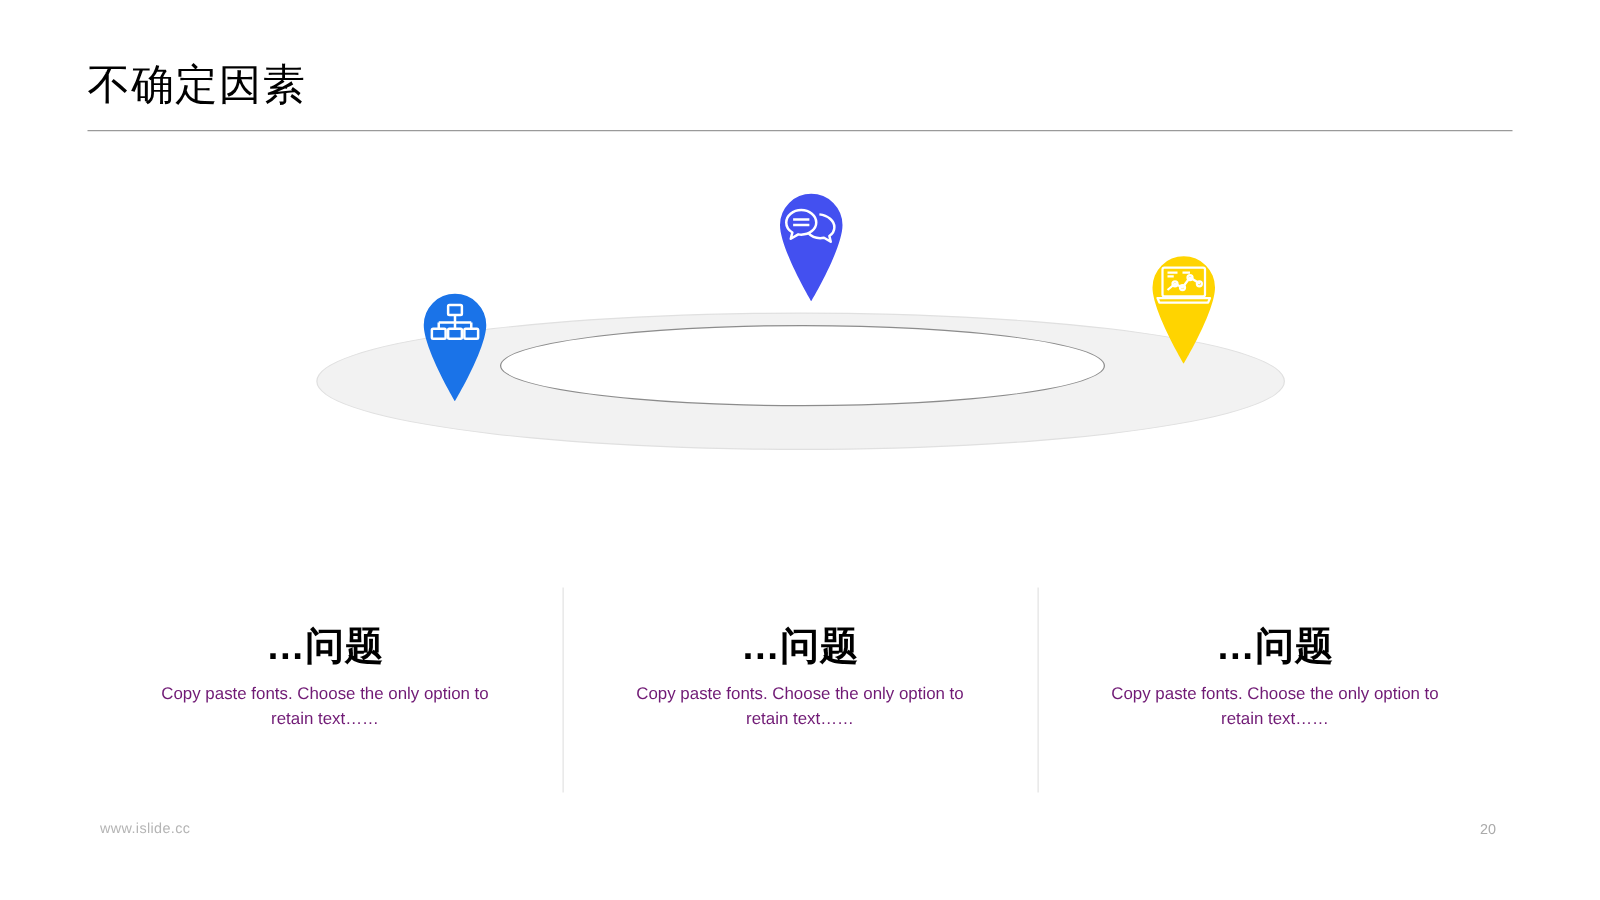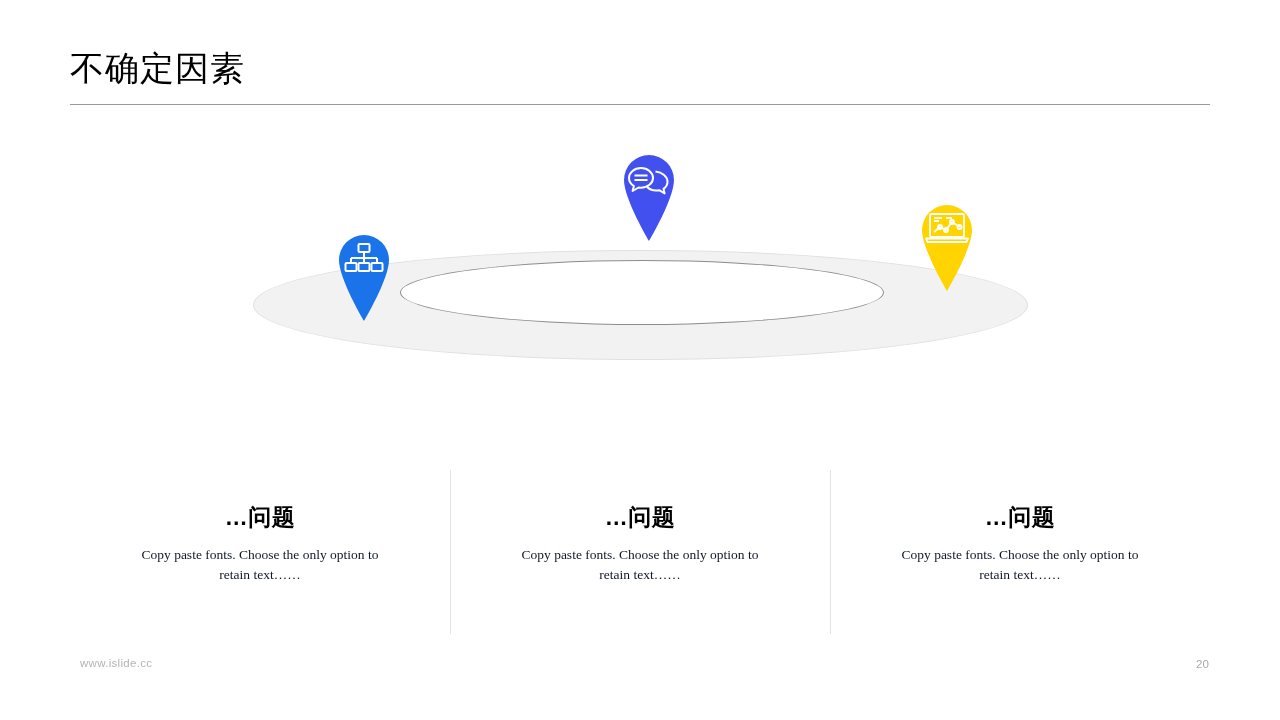--- a/index.html
+++ b/index.html
@@ -100,53 +100,51 @@
     content: "";
     position: absolute;
     left: 0;
     top: 4px;
     width: 1px;
     height: 164px;
     background: #e3e3e3;
   }
   .col-heading {
     margin-top: 36px;
-    font-size: 23px;
+    font-size: 31px;
     font-weight: bold;
     line-height: 30px;
     color: #000000;
     letter-spacing: 0.5px;
   }
   .col-body {
     margin-top: 13px;
     font-size: 13.5px;
     line-height: 20px;
-    color: #0f172a;
+    color: #701a75;
     max-width: 270px;
     margin-left: auto;
     margin-right: auto;
-    font-family: Liberation Serif, serif;
   }
 
   
   .footer-url {
     position: absolute;
     left: 80px;
     top: 657px;
     font-size: 11.5px;
     color: #b4b4b4;
     letter-spacing: 0.3px;
   }
   .footer-page {
     position: absolute;
     left: 1184px;
     top: 658px;
     font-size: 11.5px;
     color: #aaaaaa;
-    margin-left: 12px;
   }
 </style>
 </head>
 <body>
 
 <div class="slide-title">不确定因素</div>
 <div class="title-rule"></div>
 
 <div class="diagram">
 

